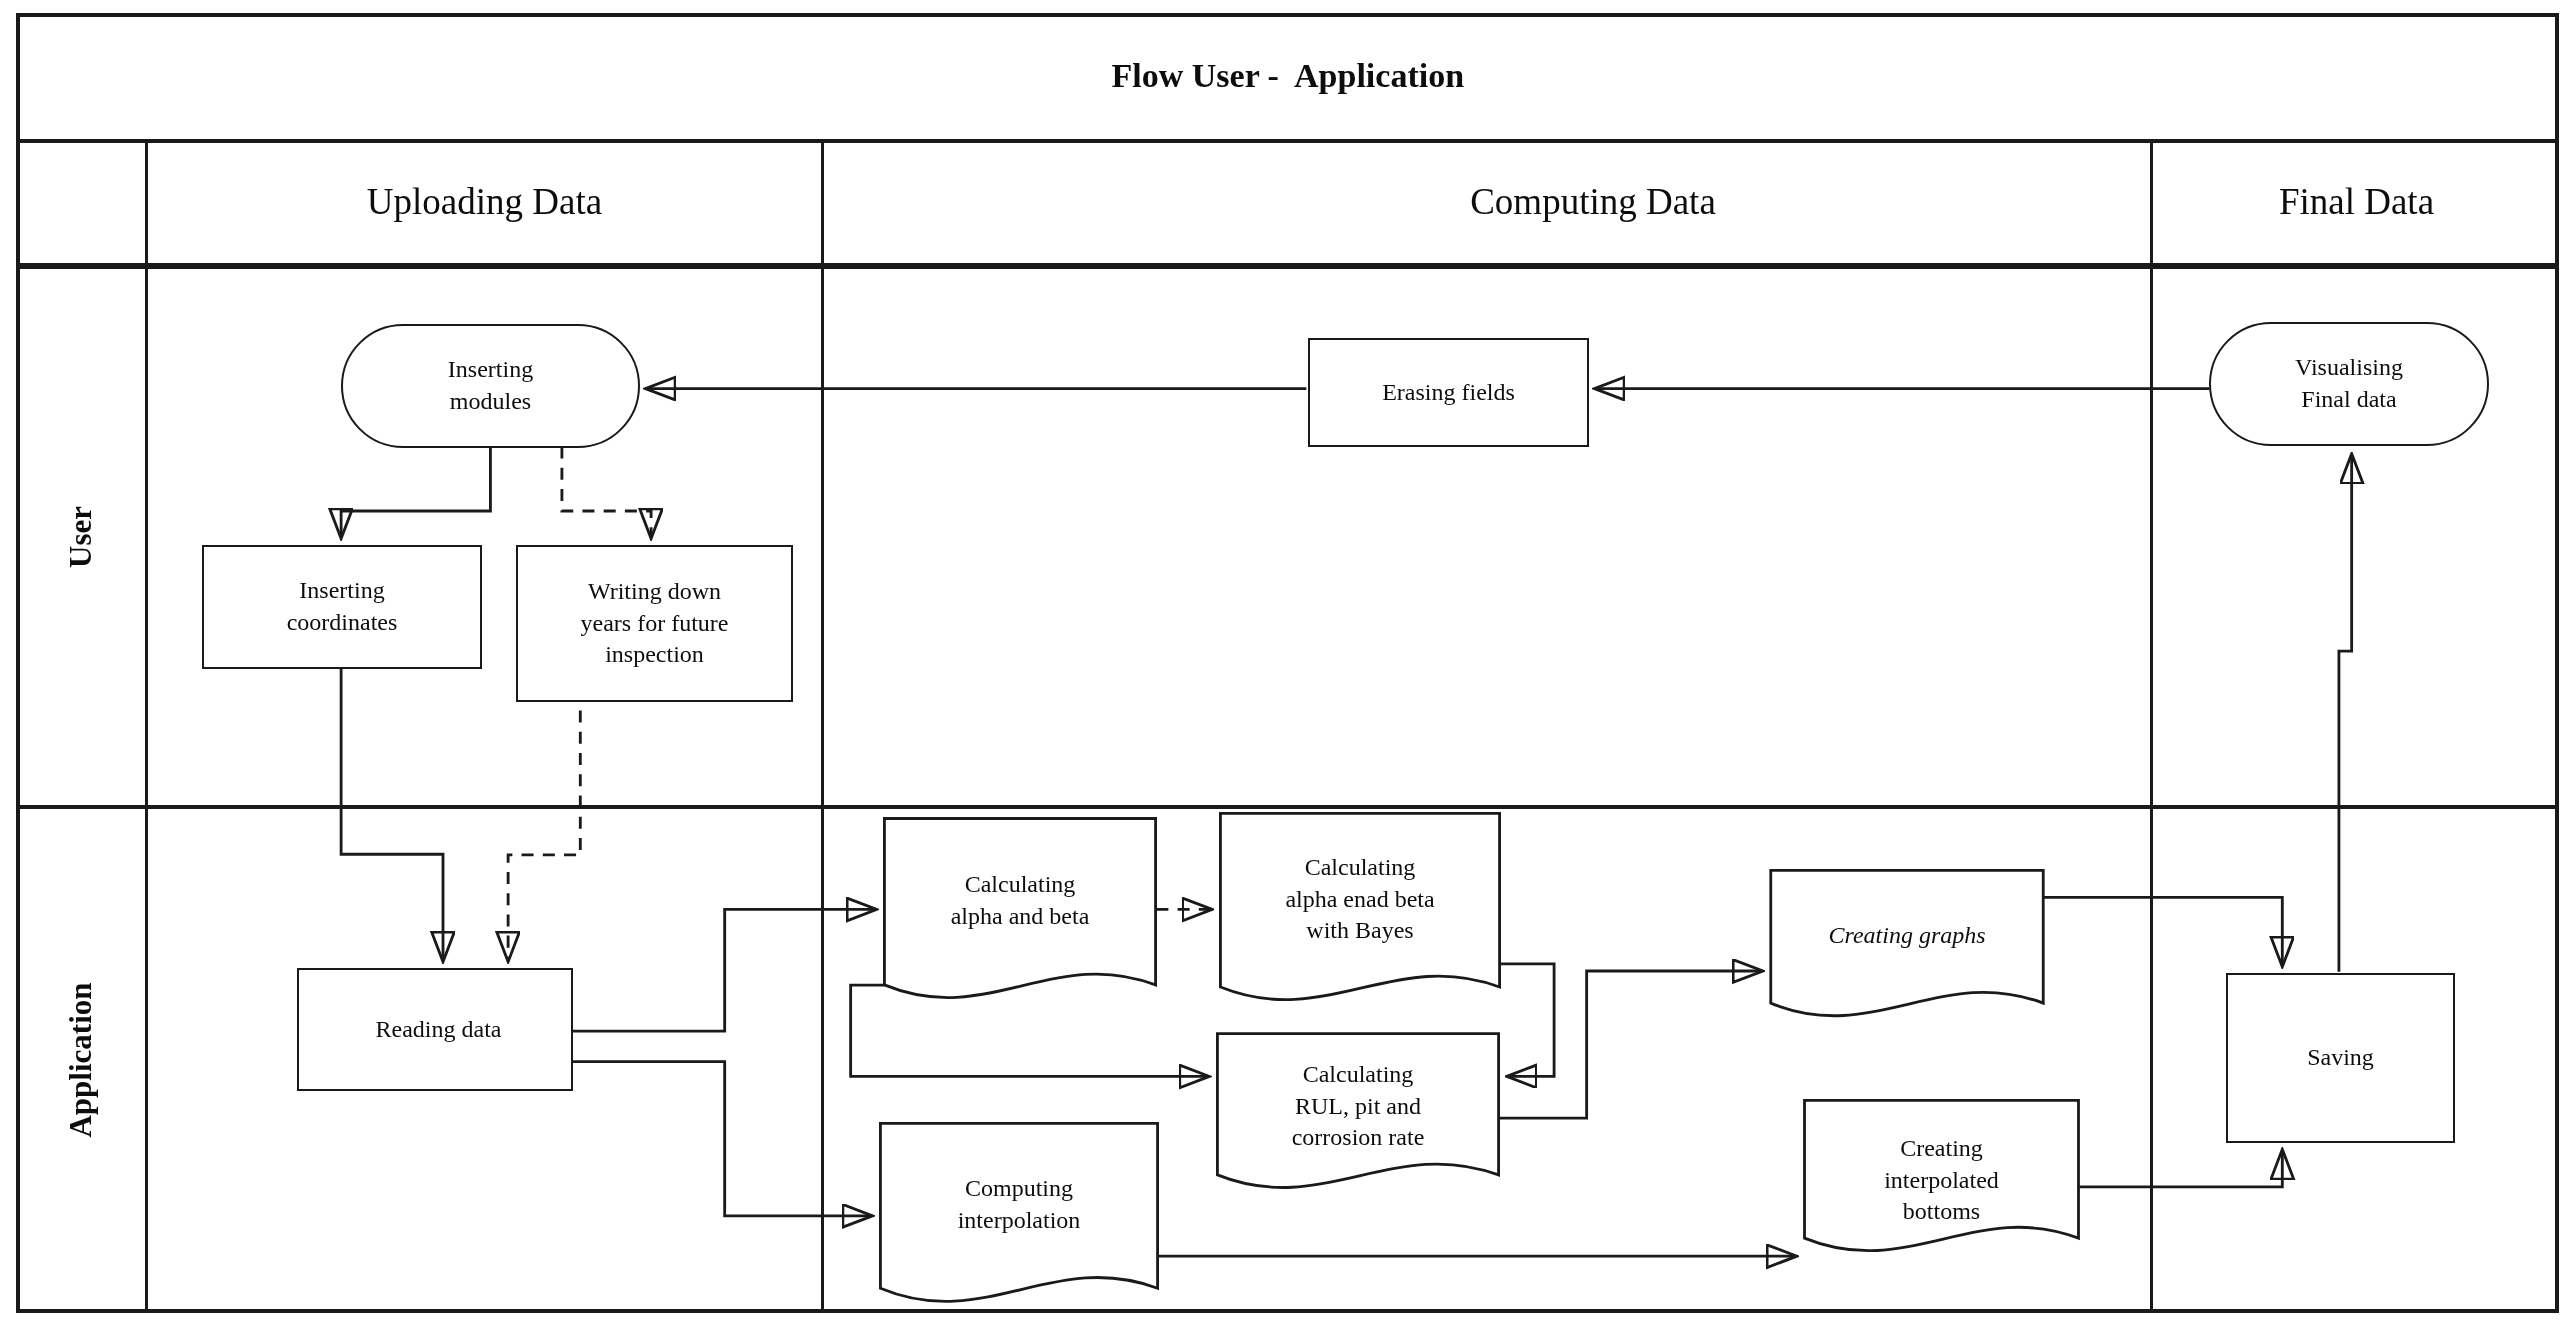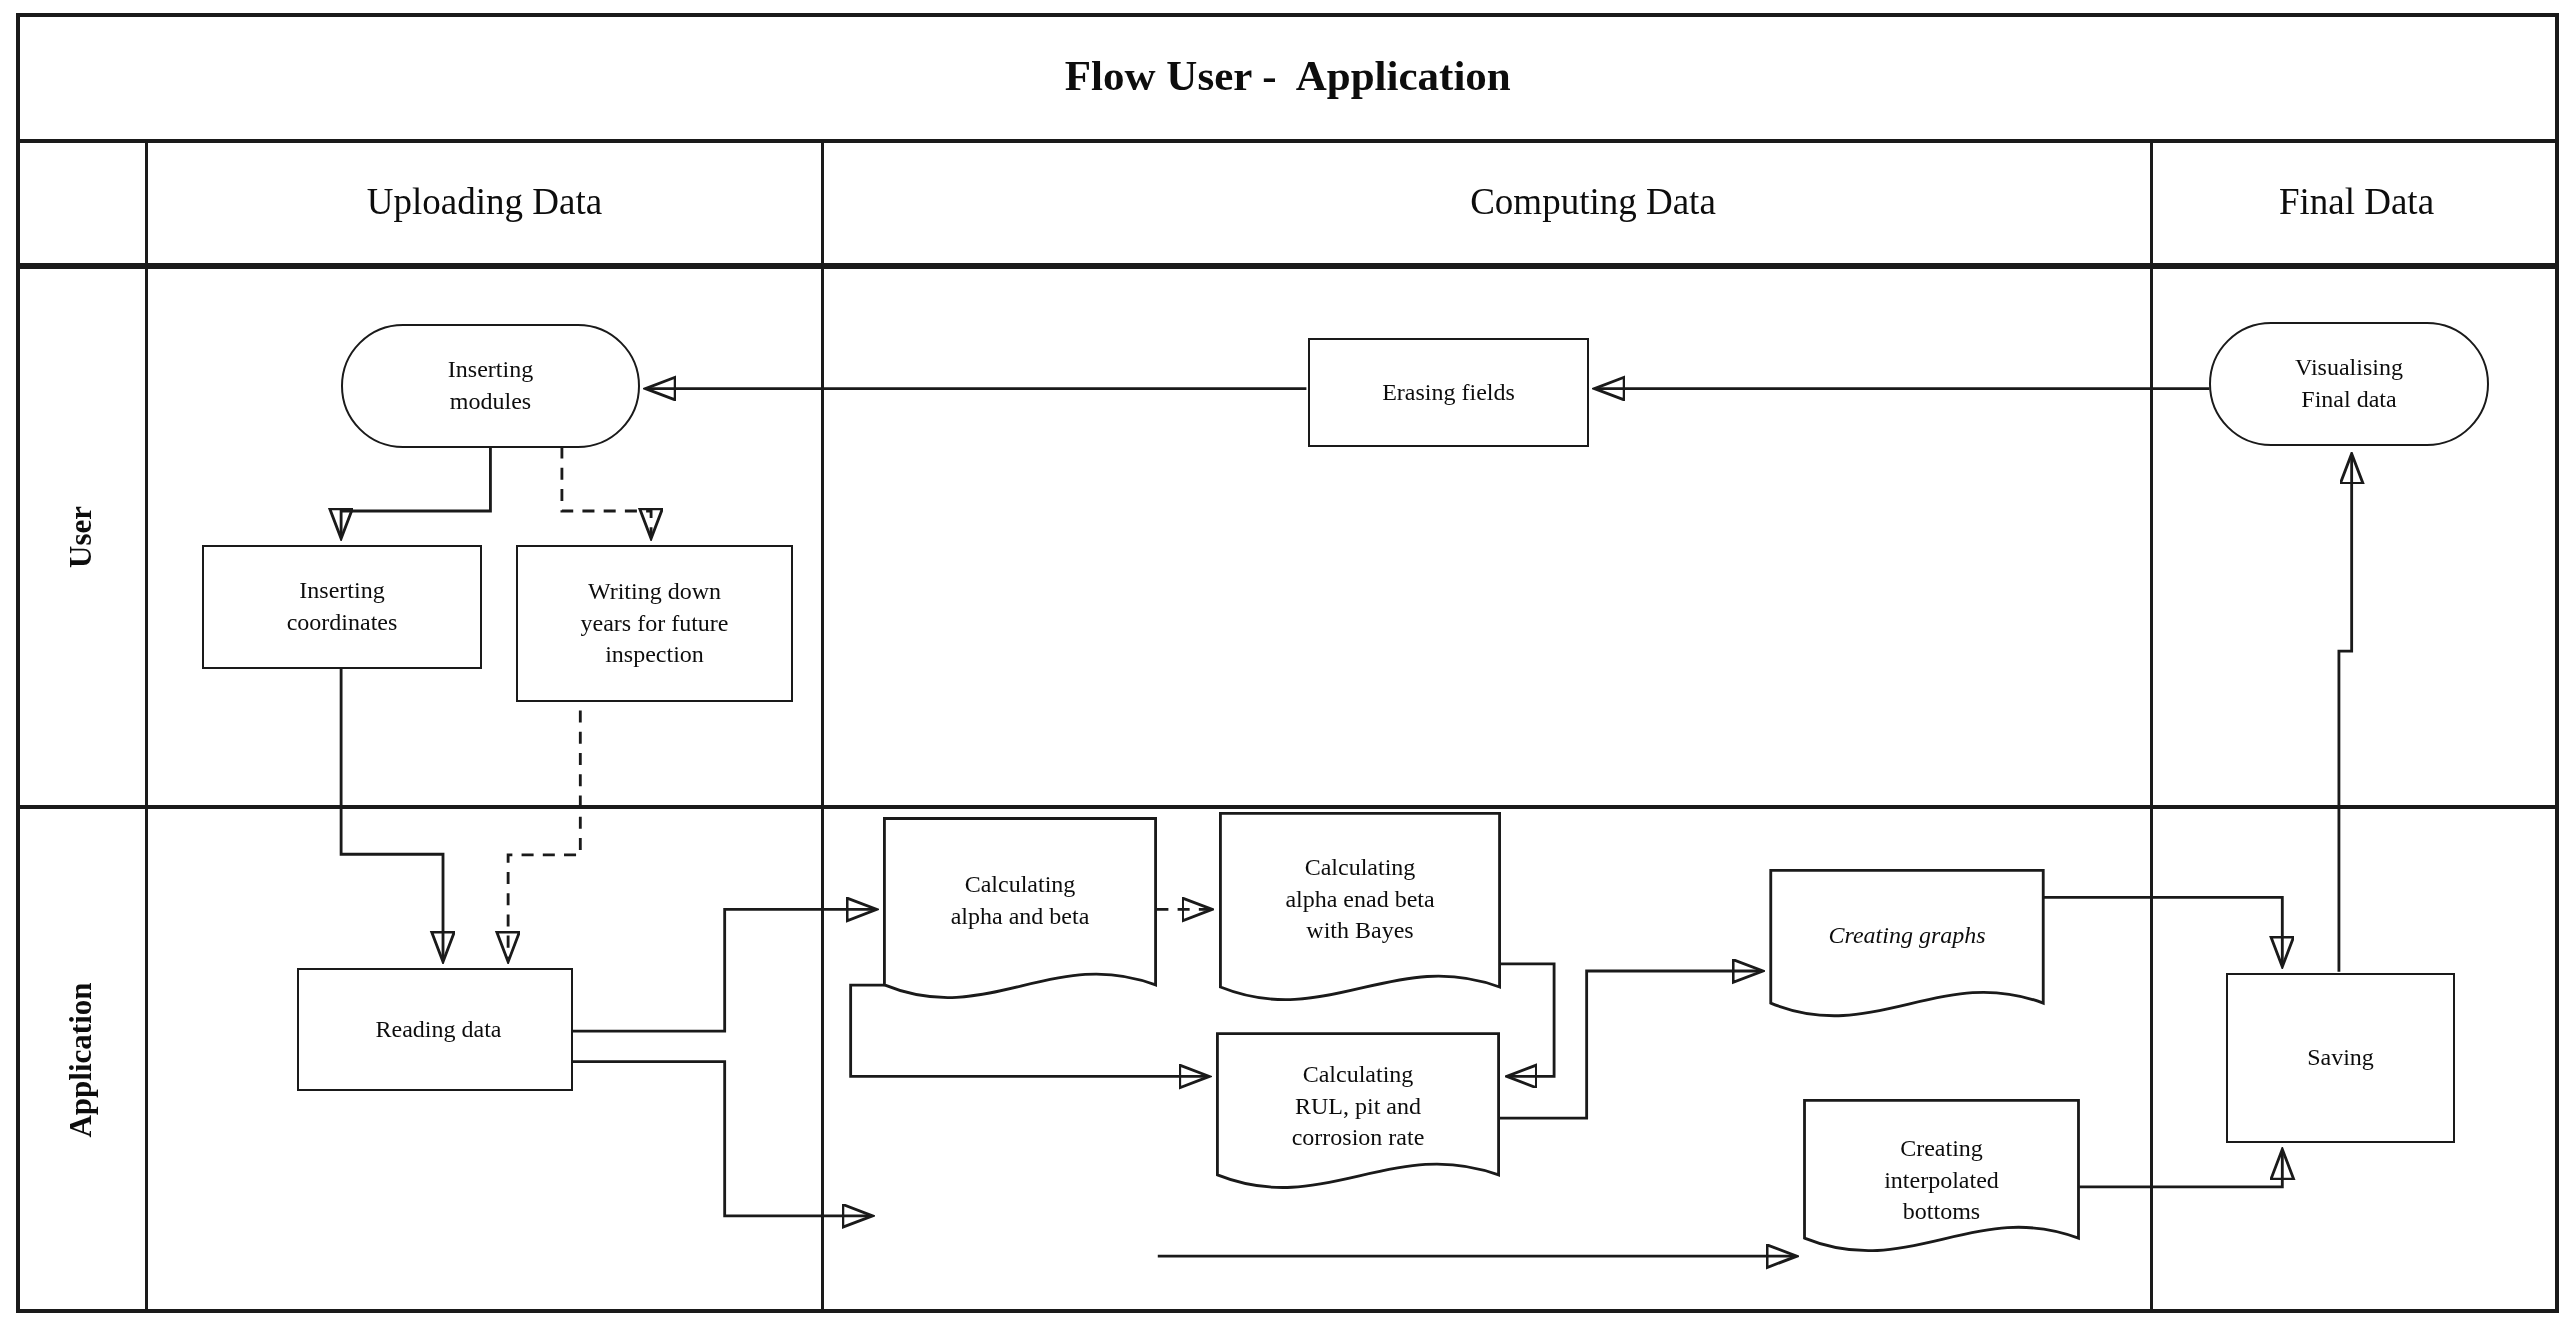--- a/index.html
+++ b/index.html
@@ -5,21 +5,21 @@
   html,body{margin:0;padding:0;background:#ffffff;}
   .stage{
     position:relative;width:2576px;height:1327px;background:#ffffff;
     font-family:"Liberation Serif", serif;color:#0d0d0d;overflow:hidden;
   }
   .frame{position:absolute;left:16.3px;top:13.4px;width:2535px;height:1292px;border:4.2px solid #1a1a1a;}
   .hline,.vline{position:absolute;background:#1a1a1a;}
   .title-cell{
     position:absolute;left:16.3px;top:13.4px;width:2543px;height:125px;
     display:flex;align-items:center;justify-content:center;
-    font-weight:bold;font-size:43px;white-space:pre;
+    font-weight:bold;font-size:34px;white-space:pre;
   }
   .col-header{
     position:absolute;top:140px;height:122px;
     display:flex;align-items:center;justify-content:center;font-size:37px;
   }
   .lane-label{
     position:absolute;left:16.3px;width:129px;
     display:flex;align-items:center;justify-content:center;
   }
   .lane-label span{
@@ -124,20 +124,27 @@
 
   <div class="node doc" style="left:1216px;top:1032px;width:284px;height:177px;">
     <svg width="284" height="177" viewBox="0 0 402 250">
       <path d="M2,2 L400,2 L400,202 C249,147 152,262 2,202 Z" fill="#ffffff" stroke="#1a1a1a" stroke-width="4"></path>
     </svg>
     <div class="doc-label" style="height:149px;">Calculating
 RUL, pit and
 corrosion rate</div>
   </div>
 
+  <div class="node doc" style="left:879px;top:1122px;width:280px;height:191px;">
+    <svg width="280" height="191" viewBox="0 0 396 270">
+      <path d="M2,2 L394,2 L394,235 C245,180 150,297 2,235 Z" fill="#ffffff" stroke="#1a1a1a" stroke-width="4"></path>
+    </svg>
+    <div class="doc-label" style="height:166px;">Computing
+interpolation</div>
+  </div>
 
   <div class="node doc" style="left:1769px;top:869px;width:276px;height:168px;">
     <svg width="276" height="168" viewBox="0 0 390 238">
       <path d="M2,2 L388,2 L388,190 C242,135 148,250 2,190 Z" fill="#ffffff" stroke="#1a1a1a" stroke-width="4"></path>
     </svg>
     <div class="doc-label" style="height:134px;font-style:italic;">Creating graphs</div>
   </div>
 
   <div class="node doc" style="left:1803px;top:1099px;width:277px;height:173px;padding-left:20px;">
     <svg width="277" height="173" viewBox="0 0 392 245">

